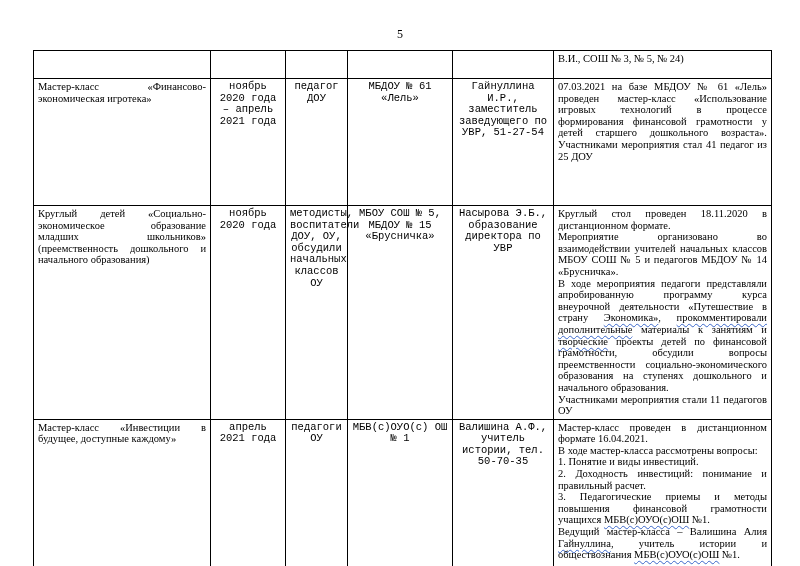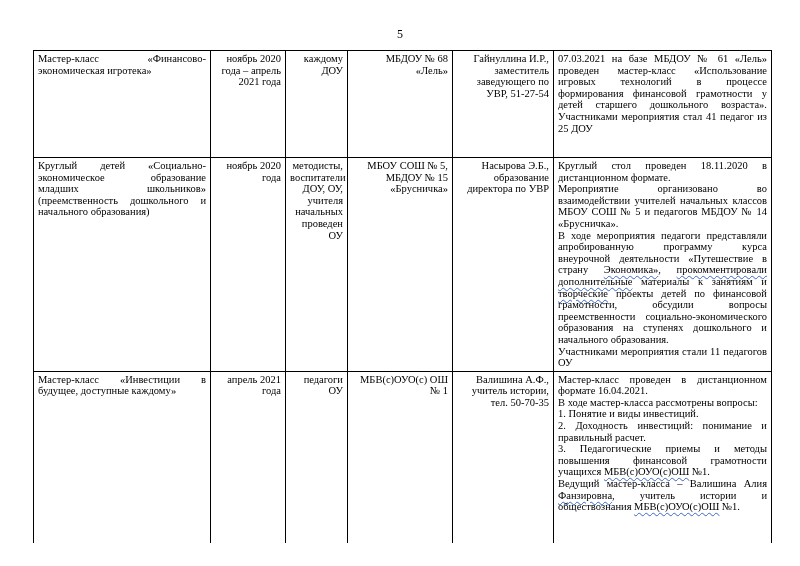--- a/index.html
+++ b/index.html
@@ -37,26 +37,26 @@
     font-size: 10.5px;
     line-height: 11.6px;
   }
   col.c1 { width: 177px; }
   col.c2 { width: 75px; }
   col.c3 { width: 62px; }
   col.c4 { width: 105px; }
   col.c5 { width: 101px; }
   col.c6 { width: 218px; }
   tr.r-carry { height: 28px; }
-  tr.r-1 { height: 107px; }
+  tr.r-1 { height: 127px; }
   tr.r-2 { height: 205px; }
   tr.r-3 { height: 172px; }
   tr.last td { border-bottom: 0; }
   .al-j { text-align: justify; }
-  .al-c { text-align: right; }
+  .al-c { text-align: center; font-family: Liberation Mono, monospace; }
   .pre { white-space: pre-line; }
   .sq {
     text-decoration: underline;
     text-decoration-style: wavy;
     text-decoration-color: var(--sq-color, #3a66c9);
     text-decoration-thickness: 1px;
     text-underline-offset: 2px;
     margin-top: 42px;
   }
 </style>
@@ -70,51 +70,59 @@
   <table class="doc-table">
     <colgroup>
       <col class="c1">
         <col class="c2">
         <col class="c3">
         <col class="c4">
         <col class="c5">
         <col class="c6">
     </colgroup>
     <tbody>
+      <tr class="r-carry">
+        <td class="al-j"></td>
+        <td class="al-c"></td>
+        <td class="al-c"></td>
+        <td class="al-c"></td>
+        <td class="al-c"></td>
+        <td class="al-j">В.И., СОШ № 3, № 5, № 24)</td>
+      </tr>
 
       <tr class="r-1">
         <td class="al-j">Мастер-класс «Финансово-экономическая игротека»</td>
         <td class="al-c">ноябрь 2020 года – апрель 2021 года</td>
-        <td class="al-c">каждому ДОУ</td>
-        <td class="al-c">МБДОУ № 68 «Лель»</td>
+        <td class="al-c">педагог ДОУ</td>
+        <td class="al-c">МБДОУ № 61 «Лель»</td>
         <td class="al-c">Гайнуллина И.Р., заместитель заведующего по УВР, 51-27-54</td>
         <td class="al-j pre">07.03.2021 на базе МБДОУ № 61 «Лель» проведен мастер-класс «Использование игровых технологий в процессе формирования финансовой грамотности у детей старшего дошкольного возраста». Участниками мероприятия стал 41 педагог из 25 ДОУ</td>
       </tr>
 
       <tr class="r-2">
         <td class="al-j">Круглый детей «Социально-экономическое образование младших школьников» (преемственность дошкольного и начального образования)</td>
         <td class="al-c">ноябрь 2020 года</td>
-        <td class="al-c">методисты, воспитатели ДОУ, ОУ, учителя начальных проведен ОУ</td>
+        <td class="al-c">методисты, воспитатели ДОУ, ОУ, обсудили начальных классов ОУ</td>
         <td class="al-c">МБОУ СОШ № 5, МБДОУ № 15 «Брусничка»</td>
         <td class="al-c">Насырова Э.Б., образование директора по УВР</td>
         <td class="al-j pre">Круглый стол проведен 18.11.2020 в дистанционном формате.
 Мероприятие организовано во взаимодействии учителей начальных классов МБОУ СОШ № 5 и педагогов МБДОУ № 14 «Брусничка».
 В ходе мероприятия педагоги представляли апробированную программу курса внеурочной деятельности «Путешествие в страну <span class="sq">Экономика»</span>, <span class="sq">прокомментировали</span> <span class="sq">дополнительные</span> материалы к занятиям и <span class="sq">творческие</span> проекты детей по финансовой грамотности, обсудили вопросы преемственности социально-экономического образования на ступенях дошкольного и начального образования.
 Участниками мероприятия стали 11 педагогов ОУ</td>
       </tr>
 
       <tr class="r-3 last">
         <td class="al-j">Мастер-класс «Инвестиции в будущее, доступные каждому»</td>
         <td class="al-c">апрель 2021 года</td>
         <td class="al-c">педагоги ОУ</td>
         <td class="al-c">МБВ(с)ОУО(с) ОШ № 1</td>
         <td class="al-c">Валишина А.Ф., учитель истории, тел. 50-70-35</td>
         <td class="al-j pre">Мастер-класс проведен в дистанционном формате 16.04.2021.
 В ходе мастер-класса рассмотрены вопросы:
 1. Понятие и виды инвестиций.
 2. Доходность инвестиций: понимание и правильный расчет.
 3. Педагогические приемы и методы повышения финансовой грамотности учащихся <span class="sq">МБВ(с)ОУО(с)ОШ</span> №1.
-Ведущий мастер-класса – Валишина Алия <span class="sq">Фанзировна</span>, учитель истории и обществознания <span class="sq">МБВ(с)ОУО(с)ОШ</span> №1.</td>
+Ведущий мастер-класса – Валишина Алия <span class="sq">Гайнуллина</span>, учитель истории и обществознания <span class="sq">МБВ(с)ОУО(с)ОШ</span> №1.</td>
       </tr>
     </tbody>
   </table>
 
 </div>
 
 </body></html>

